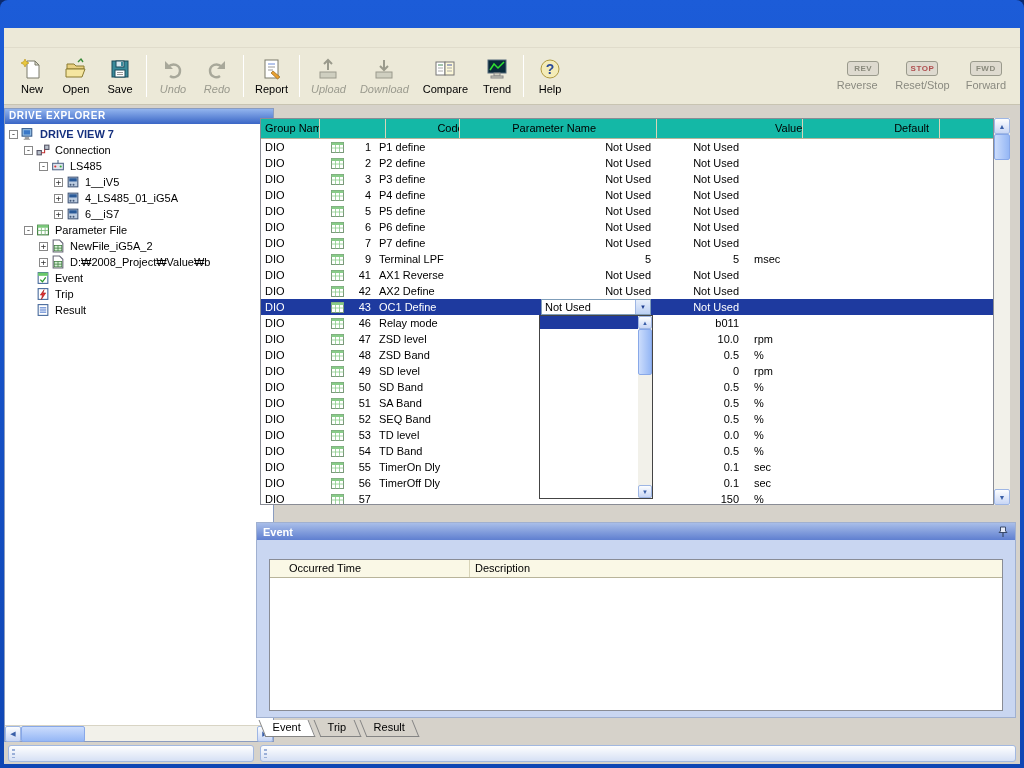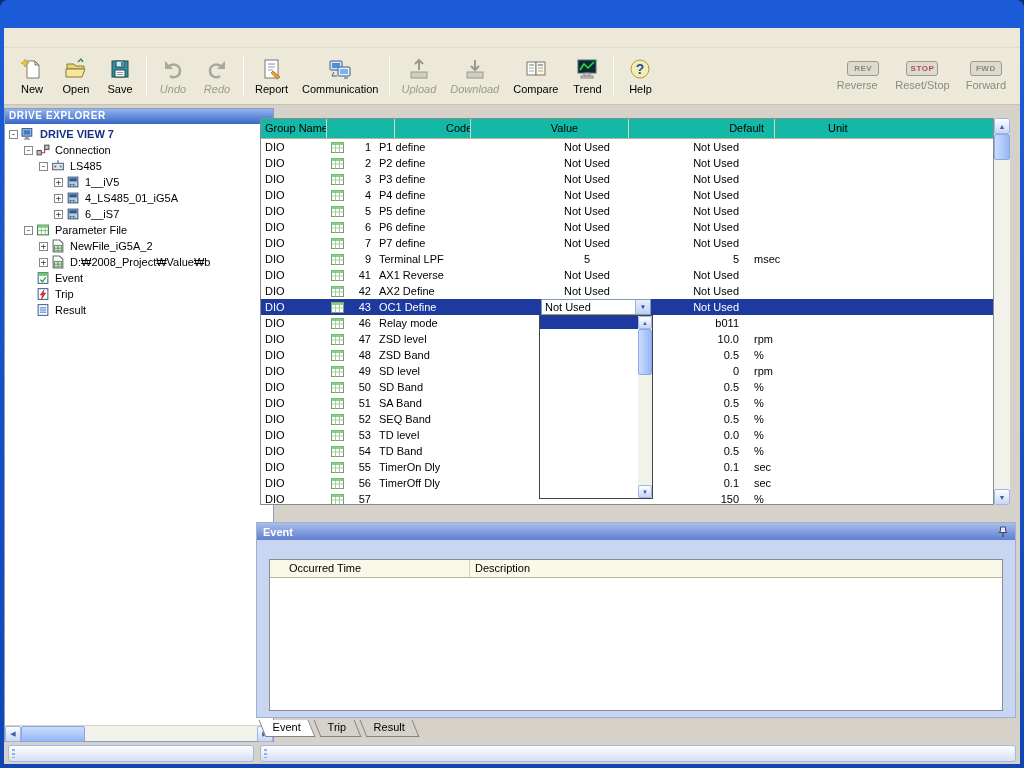--- a/index.html
+++ b/index.html
@@ -68,21 +68,21 @@
   .p-header{height:20px;display:flex;background:#14b8a6;border-bottom:1px solid #b8b49a;flex:0 0 20px;gap:48px;}
   .hcell{border-right:1px solid #d8d4b8;line-height:19px;overflow:hidden;white-space:nowrap;}
   .p-body{flex:1;overflow:hidden;}
   .p-row{display:flex;height:16px;line-height:16px;white-space:nowrap;}
   .p-row.selected{background:#1e3a9f;color:#fff;}
   .c-group{width:66px;padding-left:4px;overflow:hidden;}
   .c-icon{width:20px;display:flex;align-items:center;justify-content:center;}
   .c-code{width:28px;text-align:right;padding-right:4px;}
   .p-header .c-code{text-align:left;padding-left:3px;}
   .c-name{width:166px;padding-left:4px;overflow:hidden;}
-  .c-value{width:110px;text-align:center;padding-right:18px;overflow:hidden;}
+  .c-value{width:110px;text-align:right;padding-right:0;overflow:hidden;}
   .c-default{width:98px;text-align:right;padding-right:10px;overflow:hidden;}
   .c-unit{flex:1;padding-left:5px;overflow:hidden;border-right:none;}
 
   .vscroll{position:absolute;right:0;top:0;width:16px;height:387px;display:flex;flex-direction:column;background:#f2f1ea;align-items:center;}
   .vthumb{width:16px;height:26px;background:linear-gradient(90deg,#cbdcfc,#95b7f5);border:1px solid #88a8e8;border-radius:2px;}
   .vtrack{flex:1;}
 
   
   .combo{position:absolute;left:537px;top:271px;width:110px;height:16px;display:flex;
     border:1px solid #7f9db9;background:#fff;z-index:5;}
@@ -204,32 +204,20 @@
               <svg width="24" height="24" viewBox="0 0 24 24">
                 <rect x="5" y="3" width="13" height="18" fill="#fff" stroke="#7a7a6a"></rect>
                 <line x1="8" y1="7" x2="15" y2="7" stroke="#6a8ad8"></line>
                 <line x1="8" y1="10" x2="15" y2="10" stroke="#999"></line>
                 <line x1="8" y1="13" x2="13" y2="13" stroke="#999"></line>
                 <path d="M13 14l7 6-2.5 2-6.5-6z" fill="#e8a030" stroke="#8a5a10" stroke-width="0.6"></path>
               </svg>
             </span>
             <span class="tb-label">Report</span>
           </div>
-          <div class="tb-btn">
-            <span class="tb-icon">
-              <svg width="24" height="24" viewBox="0 0 24 24">
-                <rect x="2" y="4" width="12" height="9" rx="1" fill="#d8e4f8" stroke="#445a7a"></rect>
-                <rect x="4" y="6" width="8" height="5" fill="#4a90e0"></rect>
-                <rect x="10" y="10" width="12" height="9" rx="1" fill="#e4eefc" stroke="#445a7a"></rect>
-                <rect x="12" y="12" width="8" height="5" fill="#78b4f0"></rect>
-                <path d="M6 15l-2 4h5M16 21h4" fill="none" stroke="#445a7a"></path>
-              </svg>
-            </span>
-            <span class="tb-label">Communication</span>
-          </div>
           <div class="tb-sep"></div>
           <div class="tb-btn disabled">
             <span class="tb-icon">
               <svg width="24" height="24" viewBox="0 0 24 24">
                 <rect x="4" y="15" width="16" height="6" fill="#cfcfc0" stroke="#9a9a8c"></rect>
                 <path d="M12 4v9" stroke="#9a9a8c" stroke-width="2"></path>
                 <path d="M8 7l4-4 4 4" fill="none" stroke="#9a9a8c" stroke-width="2"></path>
               </svg>
             </span>
             <span class="tb-label">Upload</span>
@@ -445,20 +433,21 @@
         <span class="sb-btn">▶</span>
       </div>
     </div>
 
     <div class="param-area">
       <div class="p-table">
         <div class="p-header">
           <span class="hcell c-group">Group Name</span>
           <span class="hcell c-icon"></span>
           <span class="hcell c-code">Code</span>
+          <span class="hcell c-name">Parameter Name</span>
           <span class="hcell c-value">Value</span>
           <span class="hcell c-default">Default</span>
           <span class="hcell c-unit">Unit</span>
         </div>
         <div class="p-body">
 
         <div class="p-row">
               <span class="c-group">DIO</span>
               <span class="c-icon">
                 <svg width="13" height="13" viewBox="0 0 13 13">

